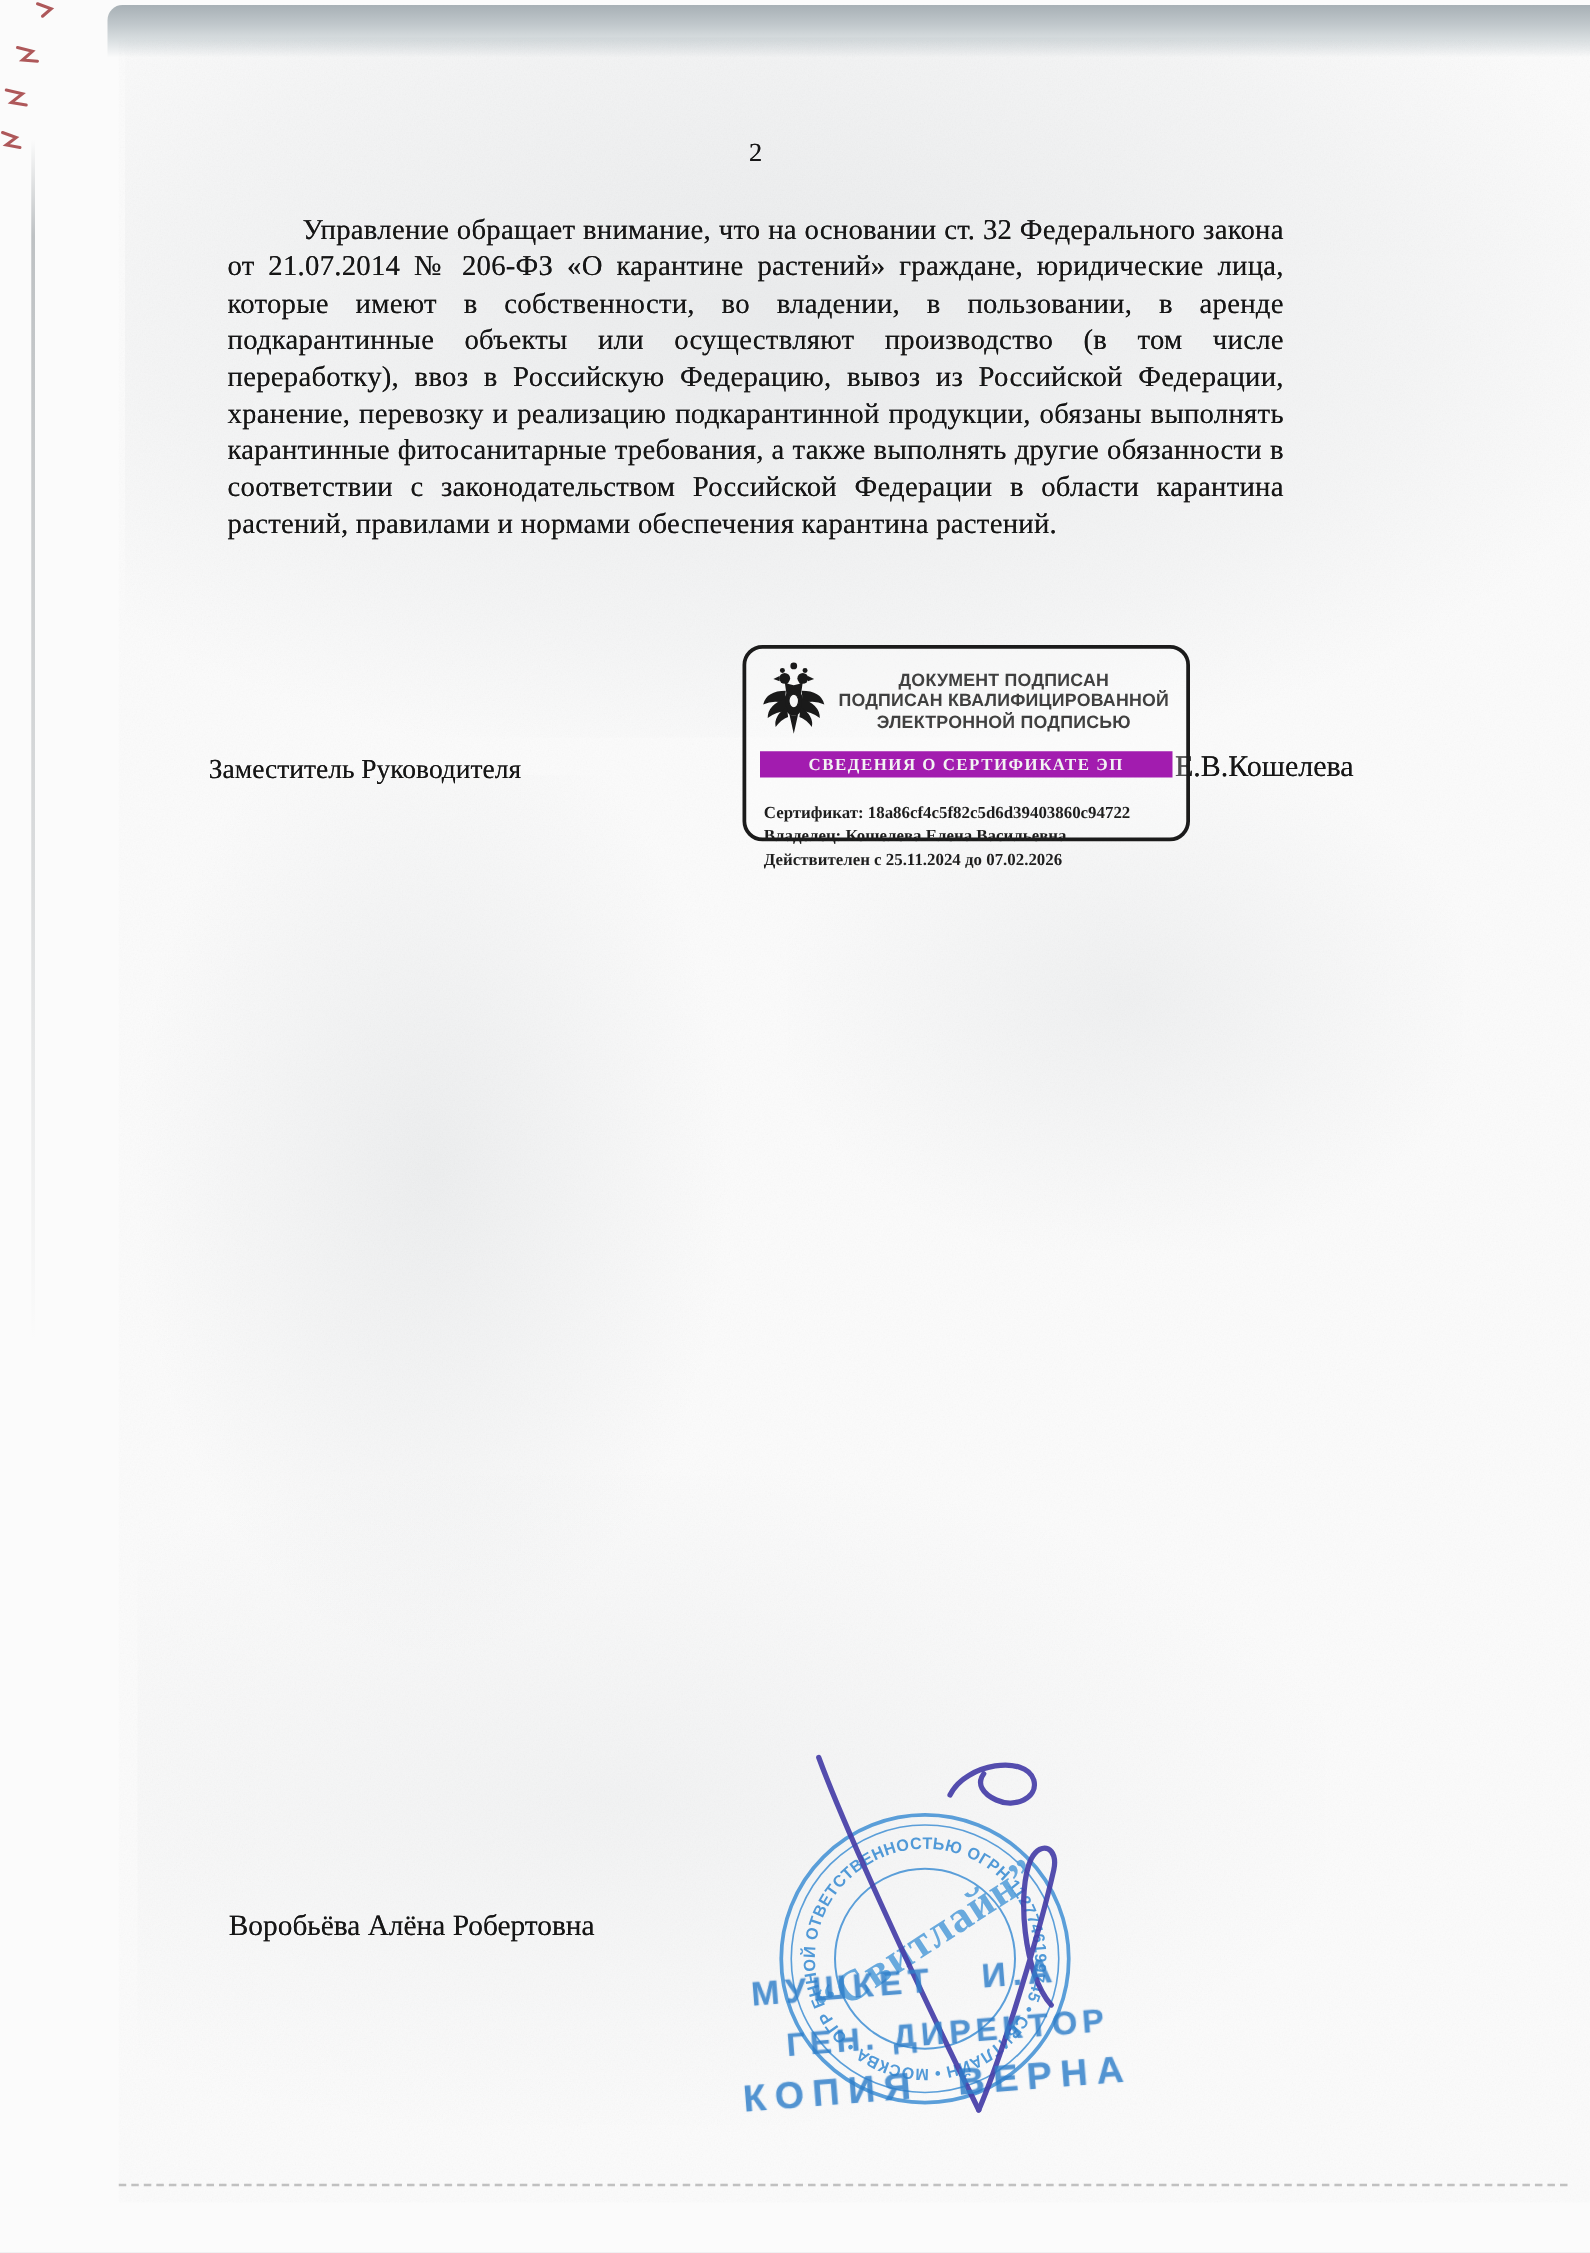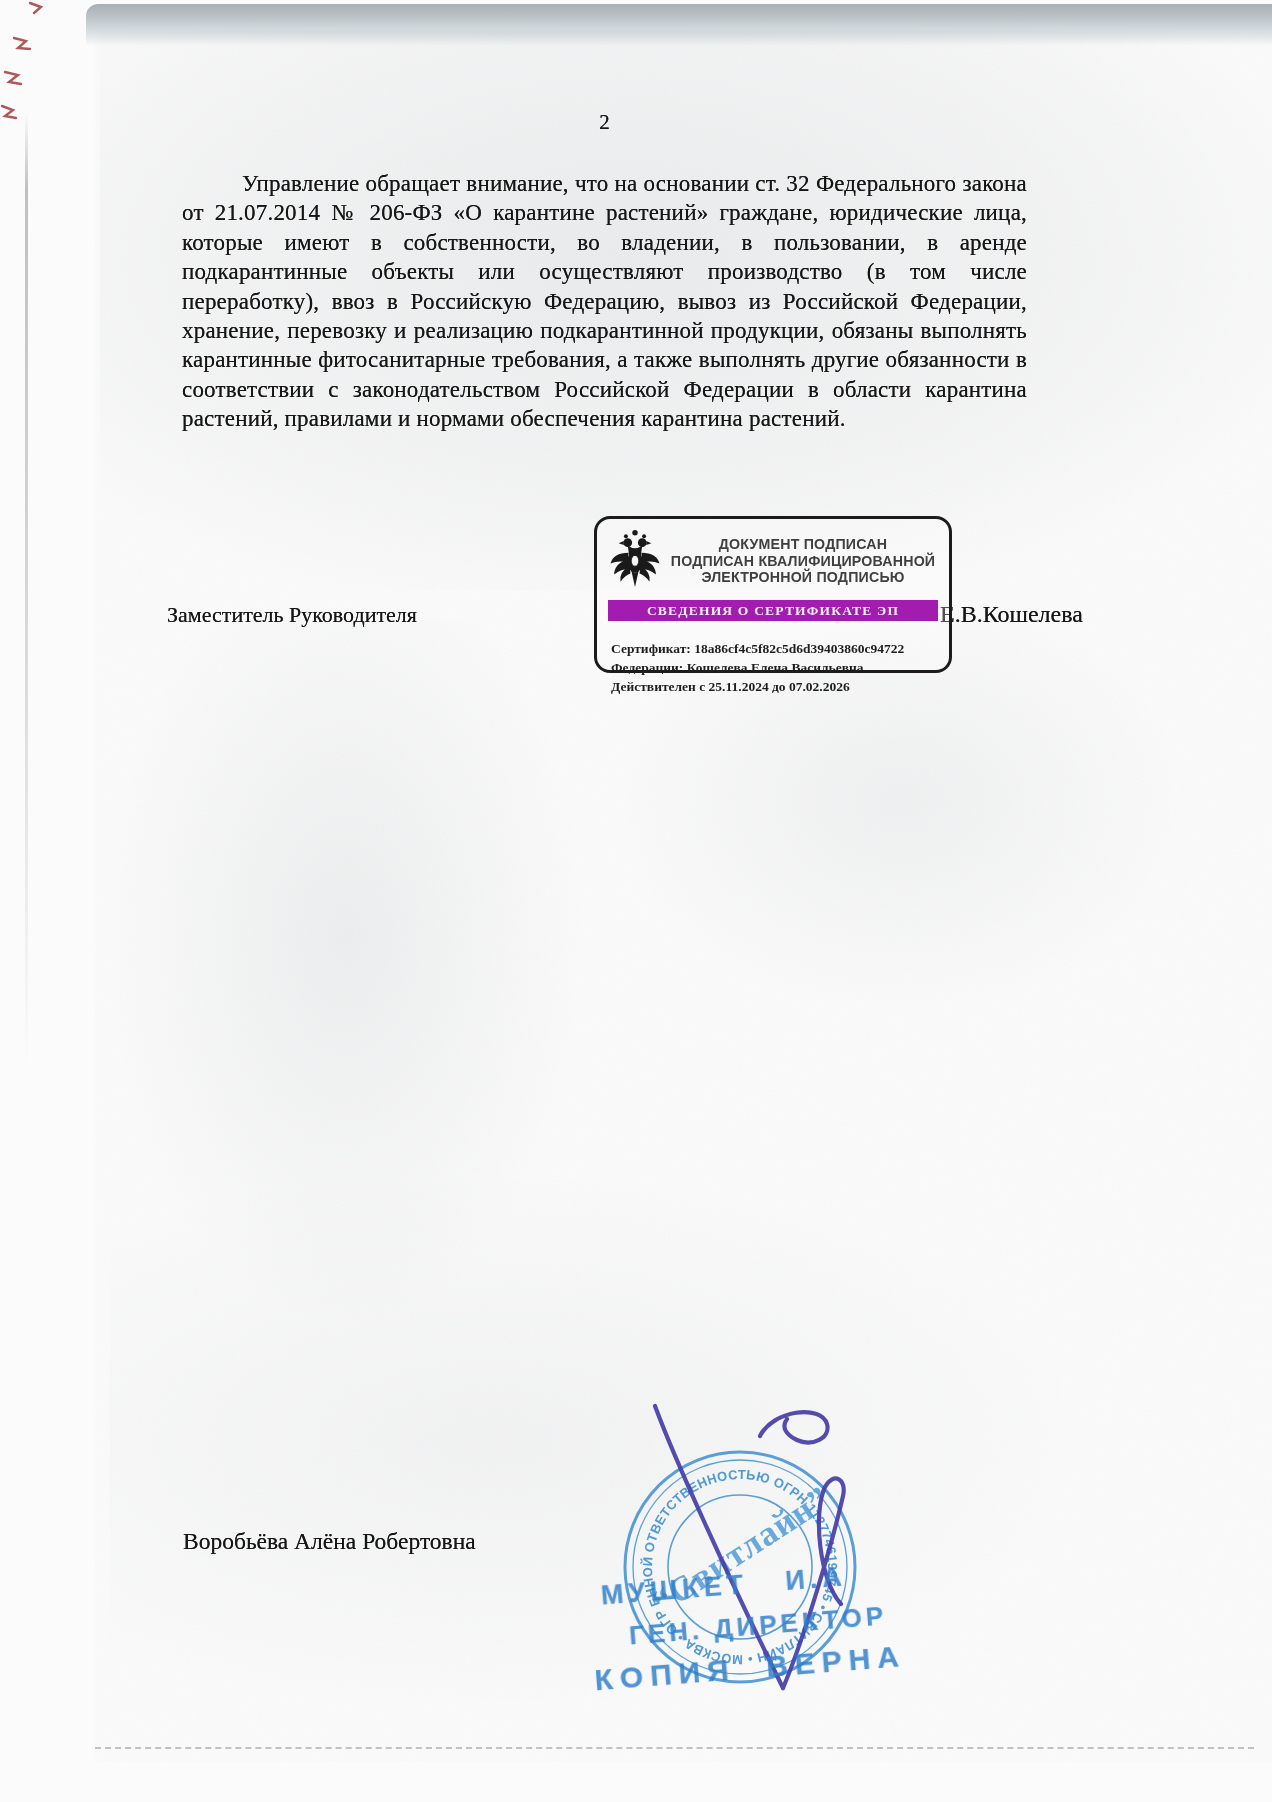--- a/index.html
+++ b/index.html
@@ -141,21 +141,21 @@
       </div>
       <div class="esign-head">
         <div>ДОКУМЕНТ ПОДПИСАН</div>
         <div>ПОДПИСАН КВАЛИФИЦИРОВАННОЙ</div>
         <div>ЭЛЕКТРОННОЙ ПОДПИСЬЮ</div>
       </div>
     </div>
     <div class="esign-banner">СВЕДЕНИЯ О СЕРТИФИКАТЕ ЭП</div>
     <div class="esign-details">
       <div>Сертификат: 18a86cf4c5f82c5d6d39403860c94722</div>
-      <div>Федерации:  Кошелева Елена Васильевна</div>
+      <div>Владелец:  Кошелева Елена Васильевна</div>
       <div>Действителен с 25.11.2024 до 07.02.2026</div>
     </div>
   </div>
 
   <div class="contact">
     <div class="ink">Воробьёва Алёна Робертовна</div>
   </div>
 
   <div class="stamp-wrap">
     <svg width="260" height="260" viewBox="0 0 260 260">

